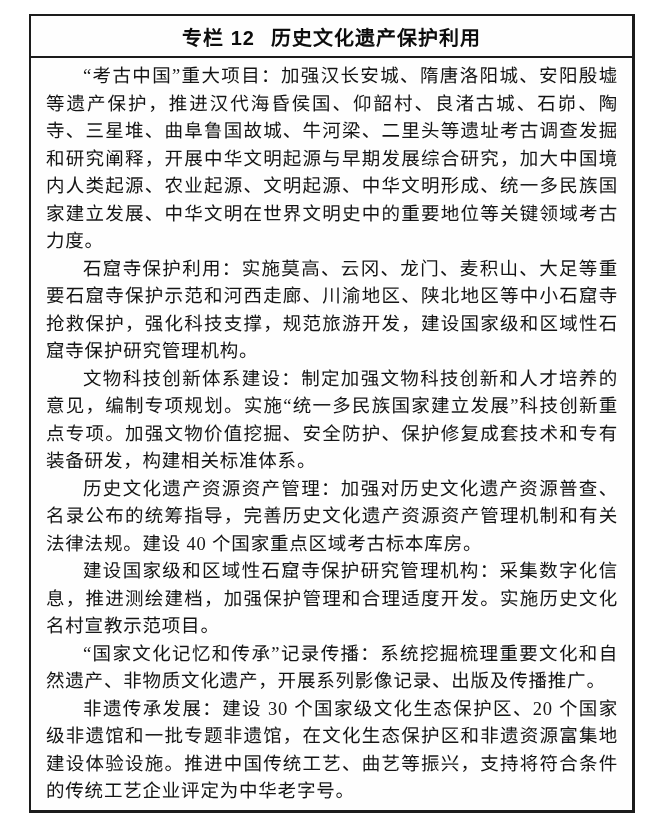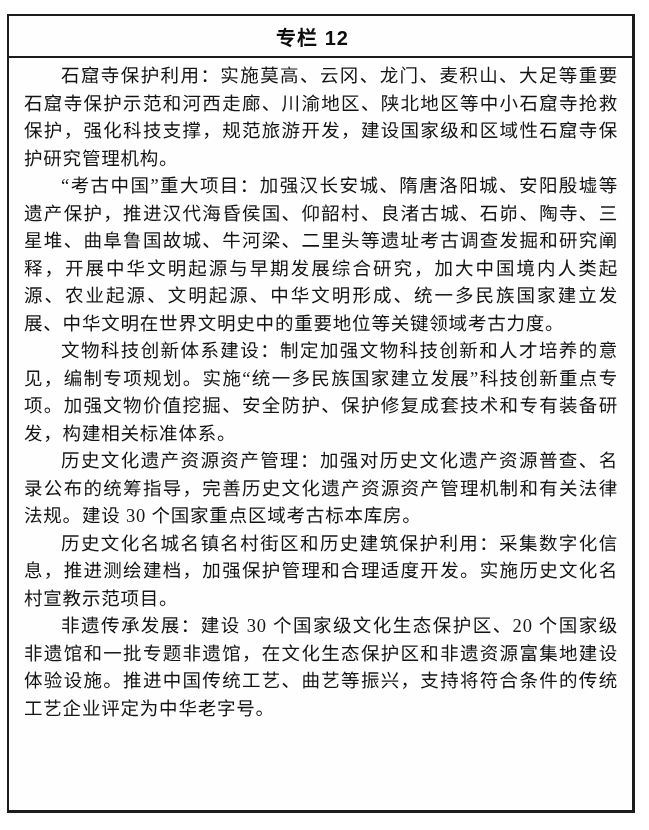--- a/index.html
+++ b/index.html
@@ -8,21 +8,21 @@
     width: 649px;
     height: 830px;
     background: #ffffff;
     color: #111111;
     font-family: "Liberation Serif", "DejaVu Serif", serif;
   }
   .page {
     box-sizing: border-box;
     width: 649px;
     height: 830px;
-    padding: 14px 14px 17px 7px;
+    padding: 14px 14px 17px 29px;
   }
   .panel {
     box-sizing: border-box;
     height: 799px;
     background: #fefefe;
     border: 2px solid #1c1c1c;
     border-right-width: 3px;
     border-bottom-width: 3px;
     overflow: hidden;
   }
@@ -55,31 +55,33 @@
     text-indent: 2em;
   }
 </style>
 </head>
 <body>
 
 <div class="page">
   <section class="panel">
     <header class="panel-title">
       <span class="title-label">专栏 12</span>
+      <span class="title-text">历史文化遗产保护利用</span>
     </header>
     <div class="panel-body">
 
+        <p class="para">“考古中国”重大项目：加强汉长安城、隋唐洛阳城、安阳殷墟等遗产保护，推进汉代海昏侯国、仰韶村、良渚古城、石峁、陶寺、三星堆、曲阜鲁国故城、牛河梁、二里头等遗址考古调查发掘和研究阐释，开展中华文明起源与早期发展综合研究，加大中国境内人类起源、农业起源、文明起源、中华文明形成、统一多民族国家建立发展、中华文明在世界文明史中的重要地位等关键领域考古力度。</p>
+
         <p class="para">石窟寺保护利用：实施莫高、云冈、龙门、麦积山、大足等重要石窟寺保护示范和河西走廊、川渝地区、陕北地区等中小石窟寺抢救保护，强化科技支撑，规范旅游开发，建设国家级和区域性石窟寺保护研究管理机构。</p>
-
-        <p class="para">“考古中国”重大项目：加强汉长安城、隋唐洛阳城、安阳殷墟等遗产保护，推进汉代海昏侯国、仰韶村、良渚古城、石峁、陶寺、三星堆、曲阜鲁国故城、牛河梁、二里头等遗址考古调查发掘和研究阐释，开展中华文明起源与早期发展综合研究，加大中国境内人类起源、农业起源、文明起源、中华文明形成、统一多民族国家建立发展、中华文明在世界文明史中的重要地位等关键领域考古力度。</p>
 
         <p class="para">文物科技创新体系建设：制定加强文物科技创新和人才培养的意见，编制专项规划。实施“统一多民族国家建立发展”科技创新重点专项。加强文物价值挖掘、安全防护、保护修复成套技术和专有装备研发，构建相关标准体系。</p>
 
-        <p class="para">历史文化遗产资源资产管理：加强对历史文化遗产资源普查、名录公布的统筹指导，完善历史文化遗产资源资产管理机制和有关法律法规。建设 30 个国家重点区域考古标本库房。</p>
+        <p class="para">历史文化遗产资源资产管理：加强对历史文化遗产资源普查、名录公布的统筹指导，完善历史文化遗产资源资产管理机制和有关法律法规。建设 40 个国家重点区域考古标本库房。</p>
 
-        <p class="para">历史文化名城名镇名村街区和历史建筑保护利用：采集数字化信息，推进测绘建档，加强保护管理和合理适度开发。实施历史文化名村宣教示范项目。</p>
+        <p class="para">建设国家级和区域性石窟寺保护研究管理机构：采集数字化信息，推进测绘建档，加强保护管理和合理适度开发。实施历史文化名村宣教示范项目。</p>
 
 
+        <p class="para">“国家文化记忆和传承”记录传播：系统挖掘梳理重要文化和自然遗产、非物质文化遗产，开展系列影像记录、出版及传播推广。</p>
 
         <p class="para">非遗传承发展：建设 30 个国家级文化生态保护区、20 个国家级非遗馆和一批专题非遗馆，在文化生态保护区和非遗资源富集地建设体验设施。推进中国传统工艺、曲艺等振兴，支持将符合条件的传统工艺企业评定为中华老字号。</p>
       </div>
   </section>
 </div>
 
 </body></html>

